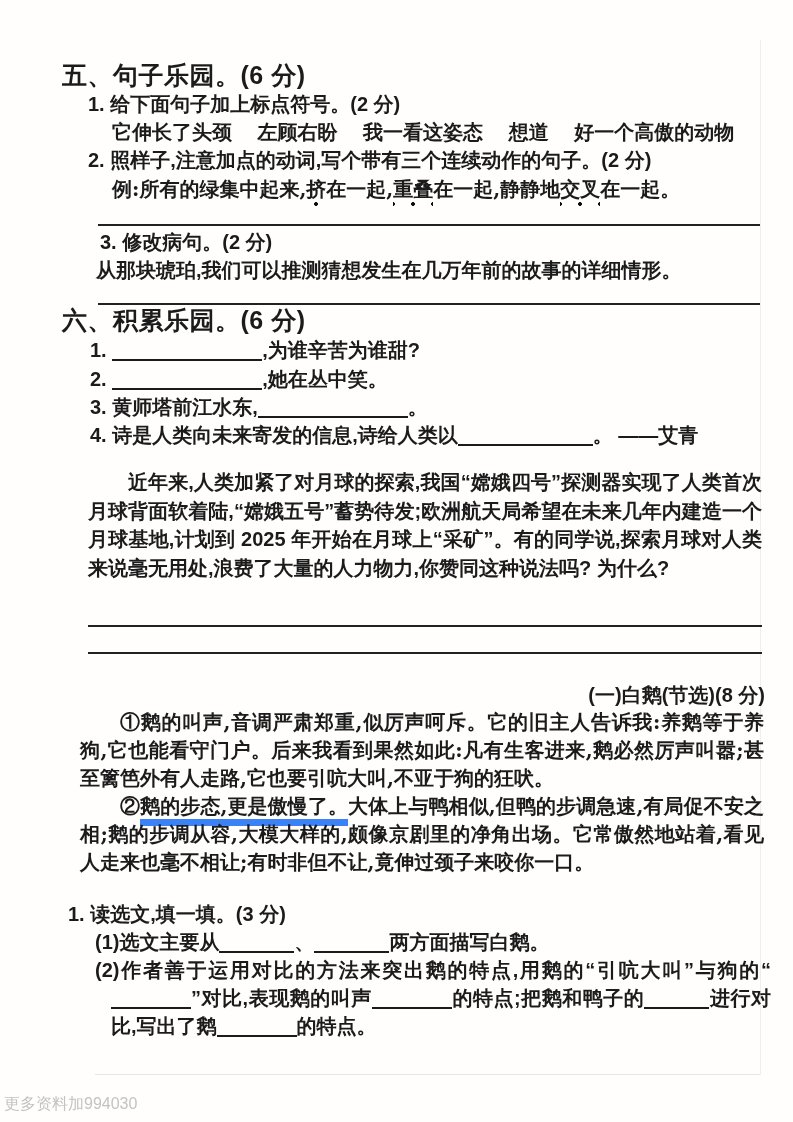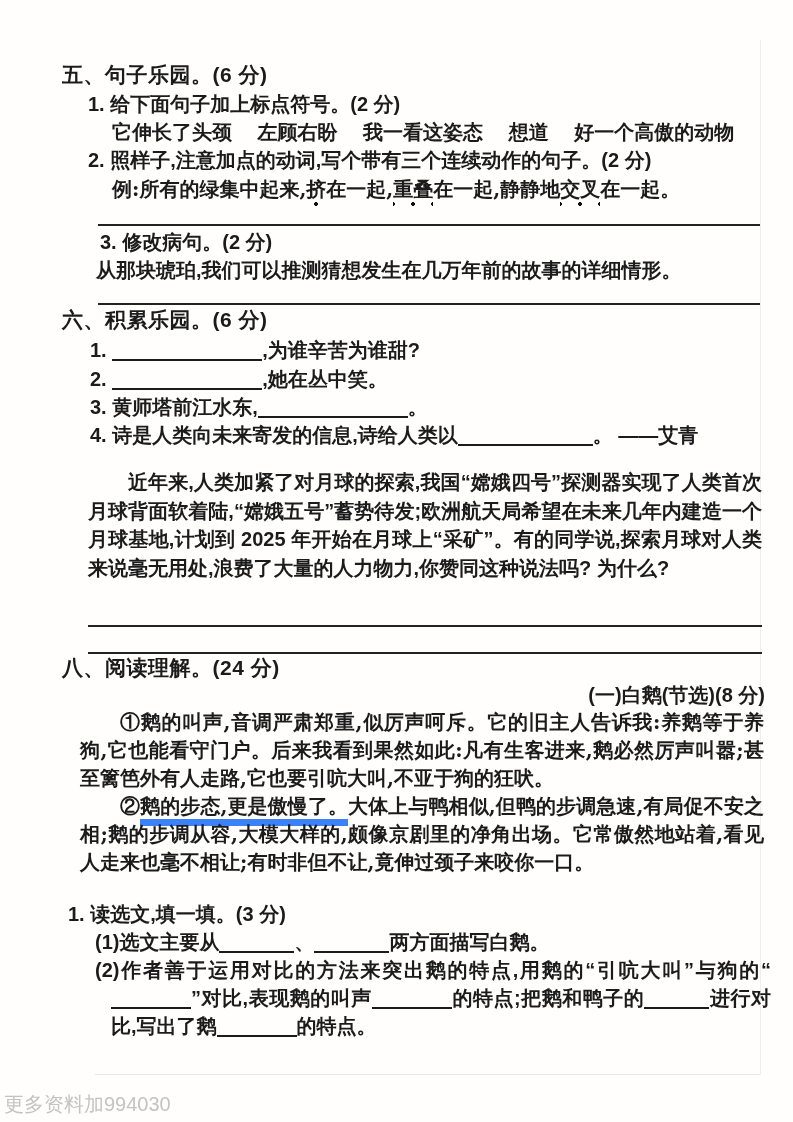--- a/index.html
+++ b/index.html
@@ -3,38 +3,38 @@
 <meta charset="utf-8">
 <style>
   html,body{margin:0;padding:0;background:#ffffff;}
   .page{
     position:relative;width:793px;height:1122px;background:#fffefd;
     overflow:hidden;color:#1b1b1b;
     font-family:"Liberation Sans","DejaVu Sans",sans-serif;
     font-weight:700;font-size:20px;line-height:28px;
   }
   .abs{position:absolute;white-space:nowrap;}
-  .sec-title{font-size:21px;letter-spacing:0.5px;}
+  .sec-title{font-size:25px;letter-spacing:0.5px;}
   .kai{font-family:"DejaVu Serif","Liberation Serif",serif;font-weight:700;}
   .para{position:absolute;white-space:normal;text-align:justify;text-indent:2em;}
   .ansline{position:absolute;border-top:2px solid #222;height:0;}
   .blank{display:inline-block;border-bottom:2px solid #1b1b1b;height:17px;vertical-align:-4px;}
   .w150{width:150px;} .w135{width:135px;} .w75{width:75px;} .w80{width:80px;} .w65{width:65px;}
   .emph{
     background-image:radial-gradient(circle,#111 1.6px,rgba(0,0,0,0) 2.2px);
     background-size:20px 6px;background-repeat:repeat-x;background-position:center bottom;
     padding-bottom:6px;
   }
   .ul{border-bottom:7px solid #3b82f6;padding-bottom:1px;}
   .hang{padding-left:16px;text-indent:-16px;}
   .center-line{position:absolute;left:60px;width:705px;text-align:right;white-space:nowrap;}
   .faint-vline{position:absolute;width:1px;background:#eeeeec;}
   .faint-hline{position:absolute;height:1px;background:#e7e7e4;}
   .watermark{
-    position:absolute;color:#c3c3c3;font-size:20px;font-weight:400;
+    position:absolute;color:#c3c3c3;font-size:16px;font-weight:400;
     font-family:"Liberation Sans","DejaVu Sans",sans-serif;
   }
 </style>
 </head>
 <body>
 
 <div class="page">
 
   <div class="faint-vline" style="left:760px;top:40px;height:1035px;"></div>
   <div class="faint-hline" style="left:95px;top:1074px;width:665px;"></div>
@@ -68,21 +68,20 @@
     <span>3. 黄师塔前江水东,</span><span class="blank w150"></span><span>。</span>
   </div>
   <div class="abs" style="left:90px;top:421px;">
     <span>4. 诗是人类向未来寄发的信息,诗给人类以</span><span class="blank w135"></span><span>。 ——艾青</span>
   </div>
 
   <div class="para" style="left:88px;top:468px;width:674px;line-height:28.5px;">近年来,人类加紧了对月球的探索,我国“嫦娥四号”探测器实现了人类首次月球背面软着陆,“嫦娥五号”蓄势待发;欧洲航天局希望在未来几年内建造一个月球基地,计划到 2025 年开始在月球上“采矿”。有的同学说,探索月球对人类来说毫无用处,浪费了大量的人力物力,你赞同这种说法吗? 为什么?</div>
   <div class="ansline" style="left:88px;top:625px;width:674px;"></div>
   <div class="ansline" style="left:88px;top:652px;width:674px;"></div>
 
-  <div class="abs sec-title" style="left:62px;top:654px;">八、阅读理解。(24 分)</div>
   <div class="center-line" style="top:681px;">(一)白鹅(节选)(8 分)</div>
 
   <div class="para kai" style="left:80px;top:708px;width:684px;">①鹅的叫声,音调严肃郑重,似厉声呵斥。它的旧主人告诉我:养鹅等于养狗,它也能看守门户。后来我看到果然如此:凡有生客进来,鹅必然厉声叫嚣;甚至篱笆外有人走路,它也要引吭大叫,不亚于狗的狂吠。</div>
 
   <div class="para kai" style="left:80px;top:792px;width:684px;"><span>②</span><span class="ul">鹅的步态,更是傲慢了。</span><span>大体上与鸭相似,但鸭的步调急速,有局促不安之相;鹅的步调从容,大模大样的,颇像京剧里的净角出场。它常傲然地站着,看见人走来也毫不相让;有时非但不让,竟伸过颈子来咬你一口。</span></div>
 
   <div class="abs" style="left:68px;top:900px;">1. 读选文,填一填。(3 分)</div>
 
   <div class="abs" style="left:95px;top:928px;">
     <span>(1)选文主要从</span><span class="blank w75"></span><span>、</span><span class="blank w75"></span><span>两方面描写白鹅。</span>

